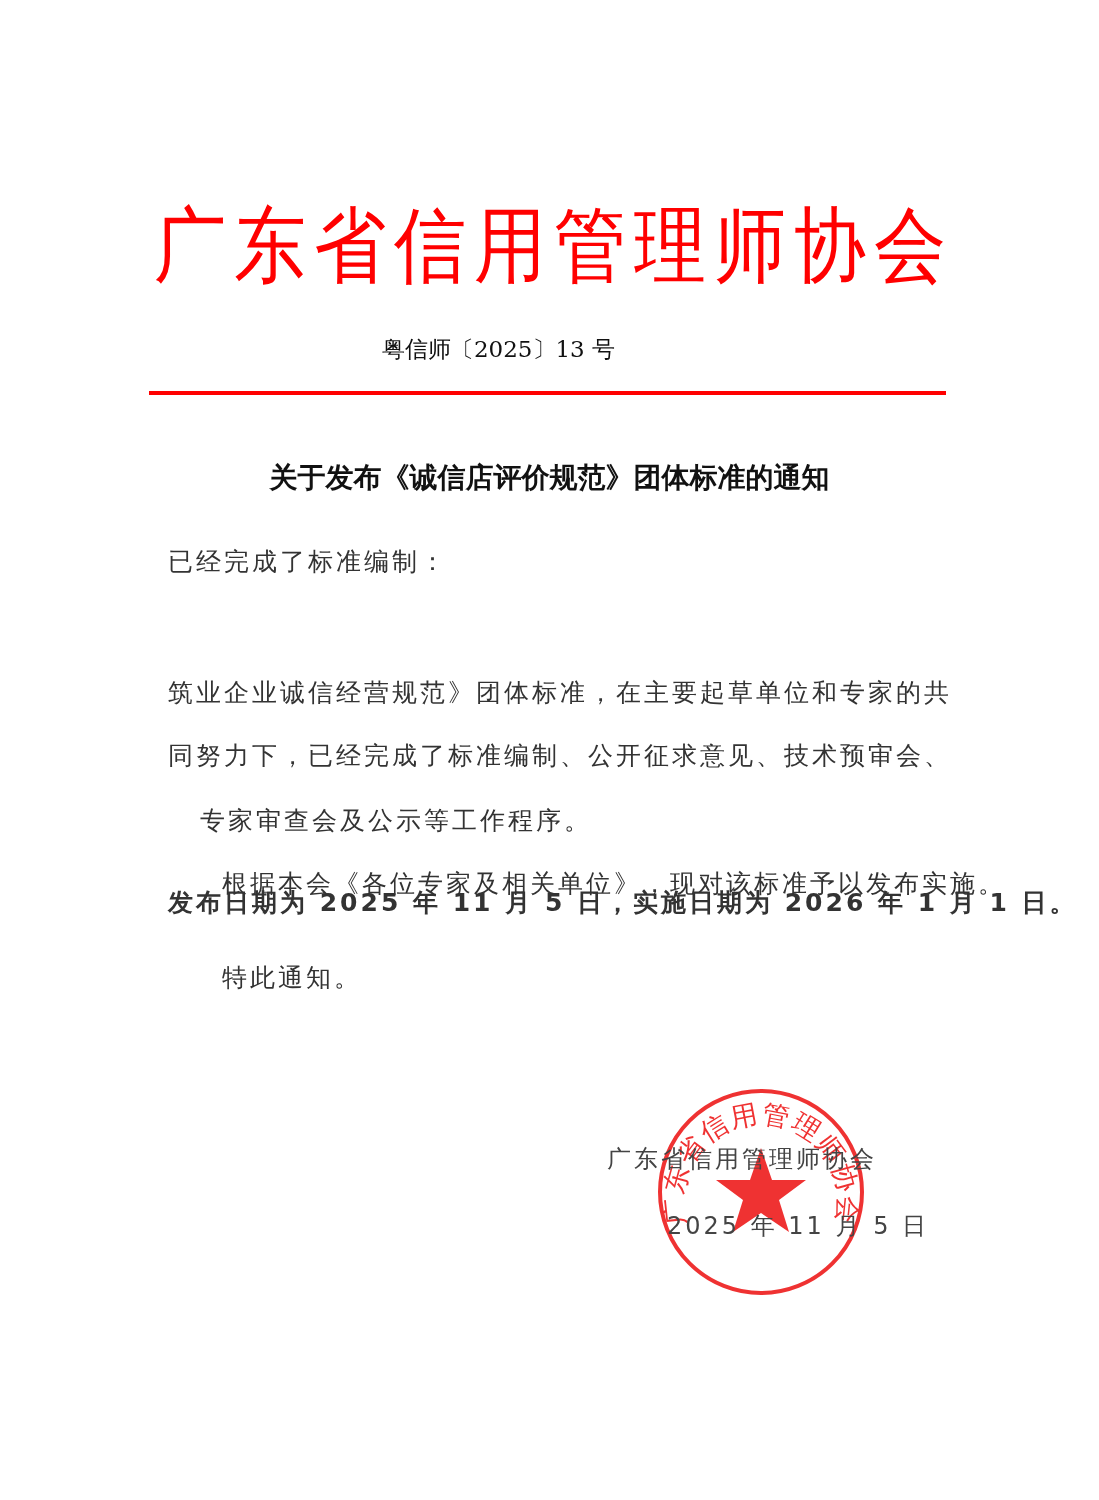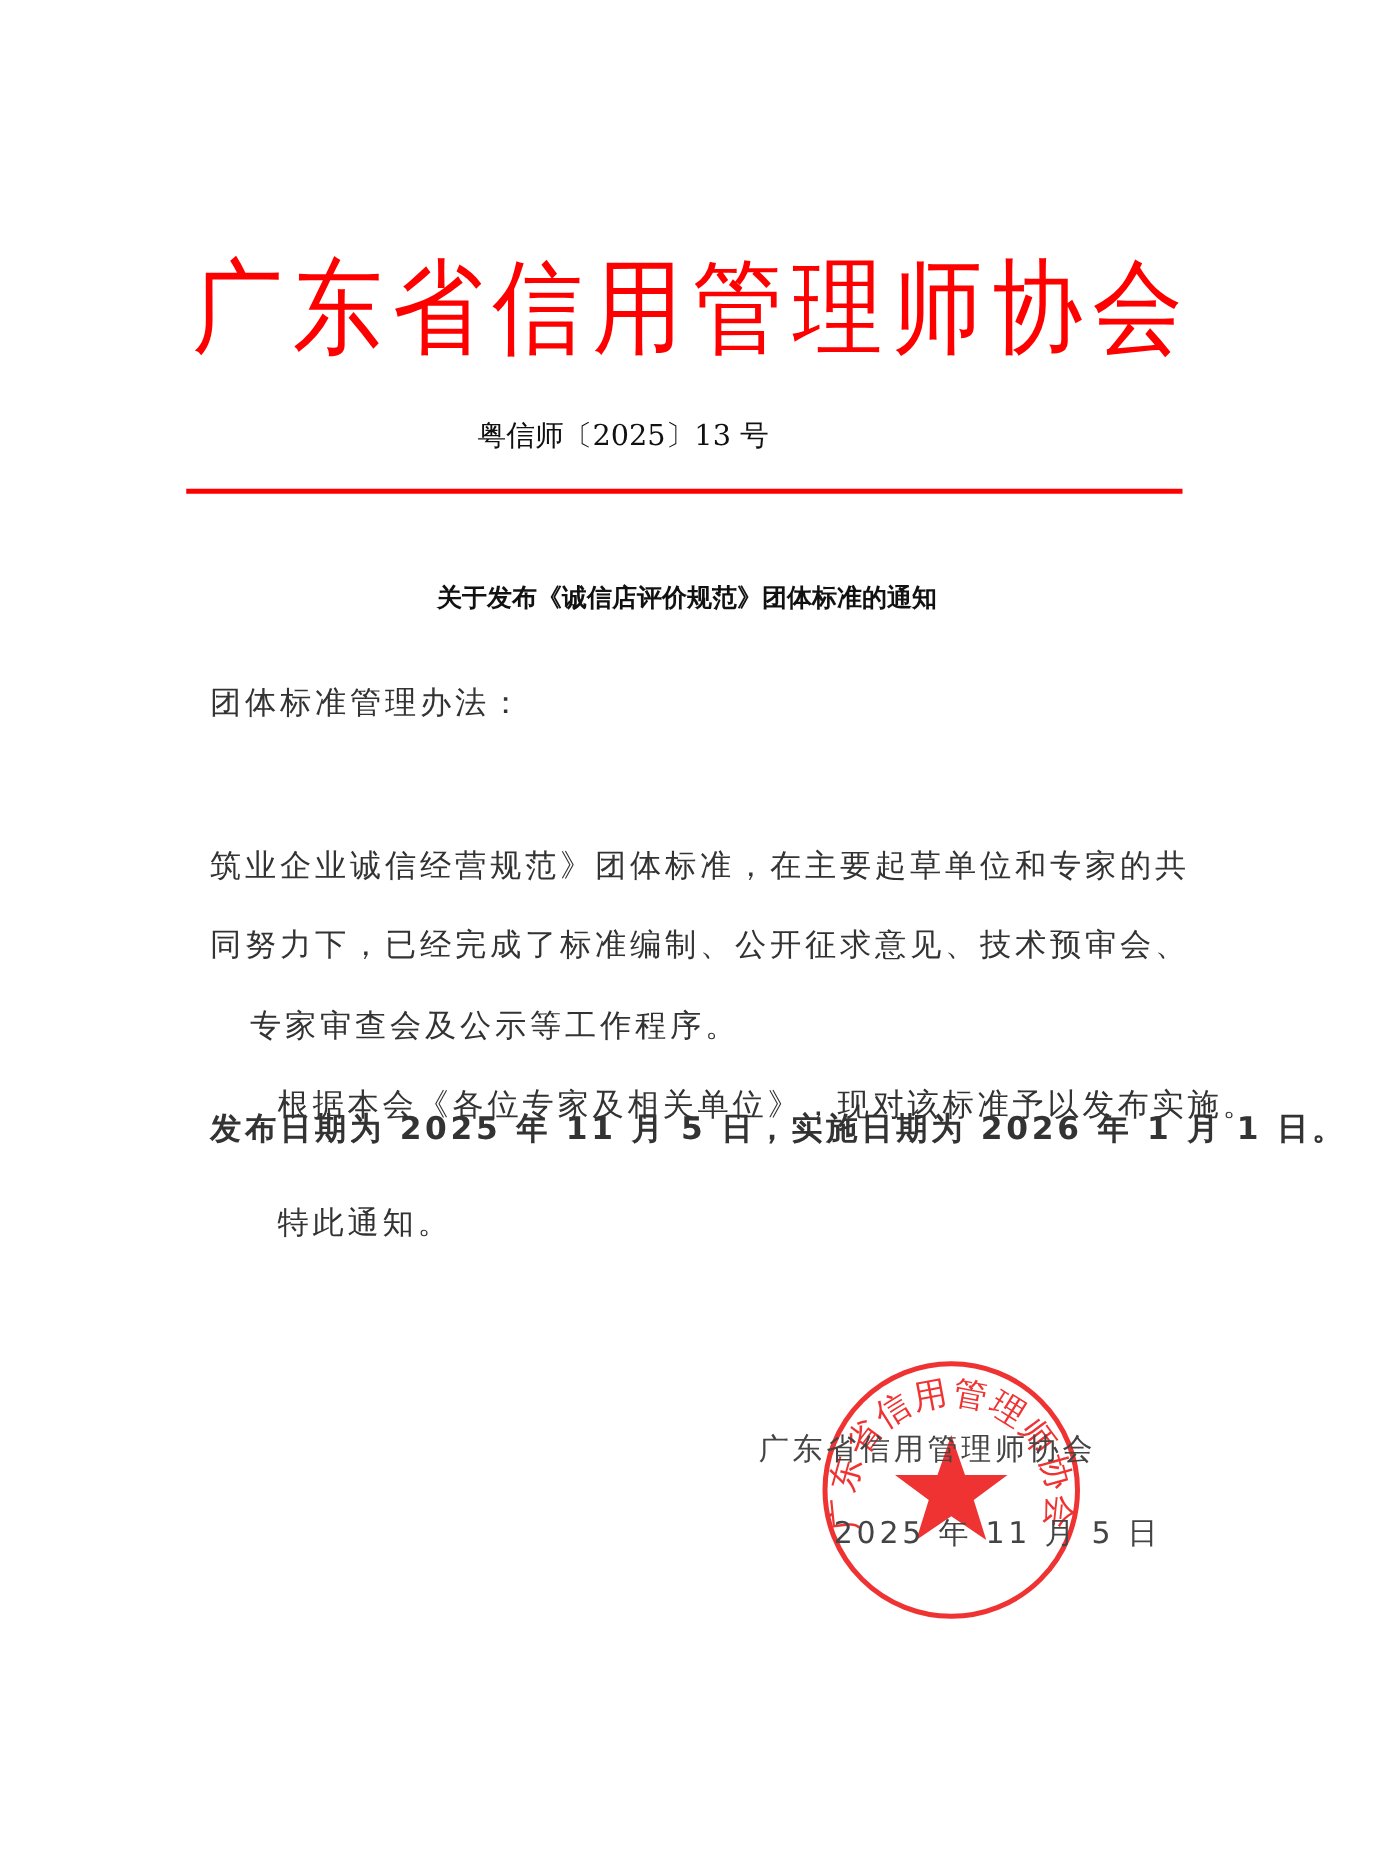--- a/index.html
+++ b/index.html
@@ -60,21 +60,21 @@
       height: 4px;
       background: #ff0000;
     }
     .doc-title {
       position: absolute;
       left: 0;
       width: 1099px;
       top: 455px;
       text-align: center;
       font-family: "DejaVu Sans", "Liberation Sans", sans-serif;
-      font-size: 20px;
+      font-size: 28px;
       font-weight: bold;
       line-height: 46px;
       color: #111111;
       letter-spacing: 0px;
     }
     .body-text {
       position: absolute;
       left: 168px;
       width: 770px;
       font-family: "DejaVu Sans", "Liberation Sans", sans-serif;
@@ -122,21 +122,21 @@
     <span>协</span>
     <span>会</span>
   </div>
 
   <div class="doc-number">粤信师〔2025〕13 号</div>
 
   <div class="red-rule"></div>
 
   <div class="doc-title">关于发布《诚信店评价规范》团体标准的通知</div>
 
-  <div class="body-text" style="top:544px;">团体标准管理办法：</div>
+  <div class="body-text" style="top:544px;">已经完成了标准编制：</div>
 
   <div class="body-text" style="top:675px;">筑业企业诚信经营规范》团体标准，在主要起草单位和专家的共</div>
   <div class="body-text" style="top:738px;">同努力下，已经完成了标准编制、公开征求意见、技术预审会、</div>
   <div class="body-text" style="top:803px;margin-left:32px;">专家审查会及公示等工作程序。</div>
 
   <div class="body-text indent" style="top:866px;">根据本会《各位专家及相关单位》，现对该标准予以发布实施。</div>
   <div class="body-text" style="top:885px;font-weight:bold;">发布日期为 2025 年 11 月 5 日，实施日期为 2026 年 1 月 1 日。</div>
 
   <div class="body-text indent" style="top:960px;">特此通知。</div>
 

